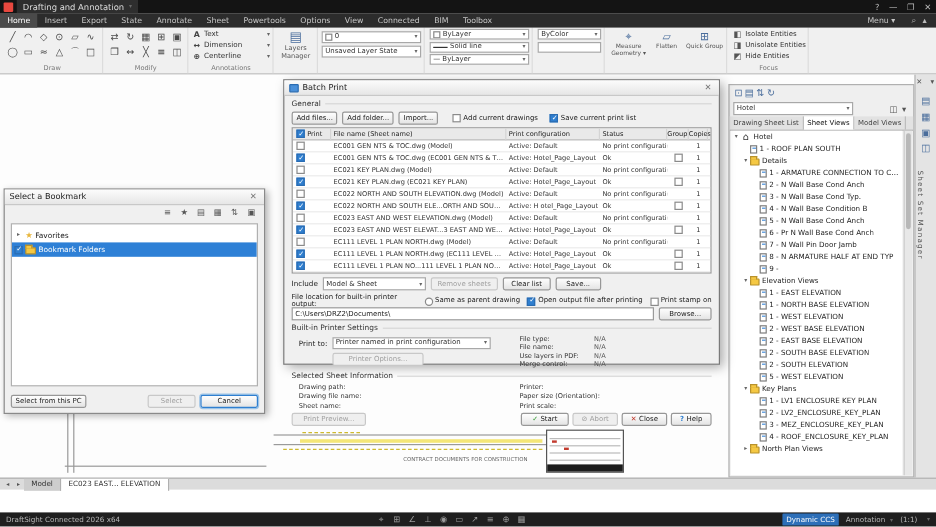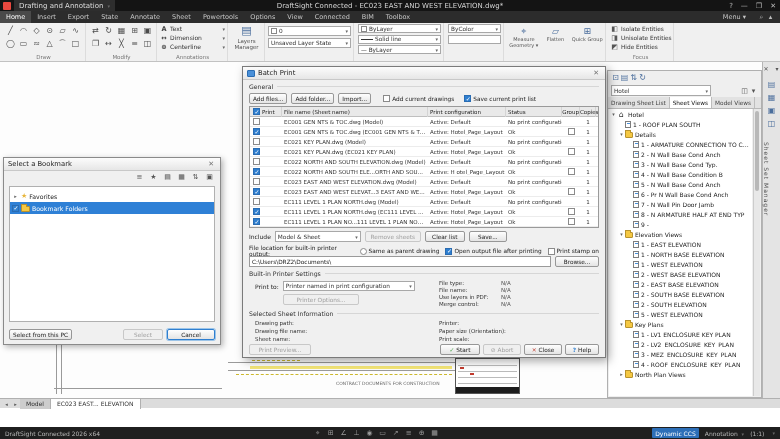--- a/index.html
+++ b/index.html
@@ -106,21 +106,21 @@
   .bmdlg{position:absolute;left:3px;top:157px;width:218px;height:188px;background:#f0f0f0;border:1px solid #8a8a8a;box-shadow:2px 2px 6px rgba(0,0,0,.3);z-index:6}
   .bm-toolbar{position:absolute;top:15px;right:6px;display:flex;gap:5px}
   .bm-toolbar .gi{font-size:7px;color:#555}
   .bm-body{position:absolute;left:5px;right:5px;top:28px;bottom:22px;background:#fff;border:1px solid #b0b0b0;padding-top:3px;overflow:hidden}
   .bm-row{display:flex;align-items:center;gap:2px;height:12px;padding:0 2px;font-size:6.2px;color:#222}
   .bm-row.sel{background:#2e80d6;color:#fff}
   .star{color:#e8b63c;font-size:7px}
   .bm-footer{position:absolute;left:5px;right:5px;bottom:4px;display:flex;align-items:center;gap:4px}
   .spacer{flex:1}
   
-  .bpdlg{position:absolute;left:242px;top:66px;width:364px;height:292px;background:#f0f0f0;border:1px solid #7a7a7a;box-shadow:3px 3px 9px rgba(0,0,0,.35);z-index:10;font-size:6px}
+  .bpdlg{position:absolute;left:236px;top:66px;width:364px;height:238px;background:#f0f0f0;border:1px solid #7a7a7a;box-shadow:3px 3px 9px rgba(0,0,0,.35);z-index:10;font-size:6px}
   .bp-ico{width:8px;height:7px;background:#4a90d9;border:1px solid #2a6cb2;border-radius:1px;flex:none}
   .bp-abs{position:absolute;left:6px;right:6px}
   .bp-btnrow{display:flex;align-items:center;gap:4px}
   .bp-table{position:absolute;left:6px;right:6px;top:39px;height:122px;background:#fff;border:1px solid #9a9a9a;overflow:hidden}
   .tr{display:flex;align-items:center;height:10px;border-bottom:1px solid #ececec;font-size:5.5px;color:#333}
   .tr.th{background:#e9e9e9;border-bottom:1px solid #bfbfbf;color:#222}
   .tr.th>div{border-right:1px solid #d4d4d4;height:10px;display:flex;align-items:center}
   .c-print{width:32px;display:flex;align-items:center;justify-content:flex-start;gap:2px;padding-left:3px;flex:none}
   .c-file{width:146px;flex:none;overflow:hidden;white-space:nowrap;text-overflow:ellipsis;padding:0 2px}
   .c-conf{width:78px;flex:none;overflow:hidden;white-space:nowrap;padding:0 2px}
@@ -153,21 +153,20 @@
 <body>
 
 <div class="screen">
 
   <div class="titlebar">
     <div class="logo"></div>
     <div class="ws-btn">
       <span>Drafting and Annotation</span>
       <span class="arr">▾</span>
     </div>
-    <div class="tb-title">DraftSight Connected - EC023 EAST AND WEST ELEVATION.dwg*</div>
     <div class="tb-icons" id="tb-icons">
         <span class="gi">?</span>
         <span class="gi">—</span>
         <span class="gi">❐</span>
         <span class="gi">✕</span>
       </div>
   </div>
 
   <div class="menubar">
     <div class="menu-tabs" id="menu-tabs">

